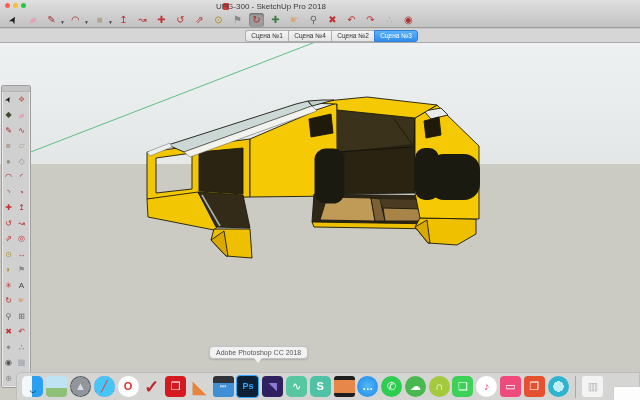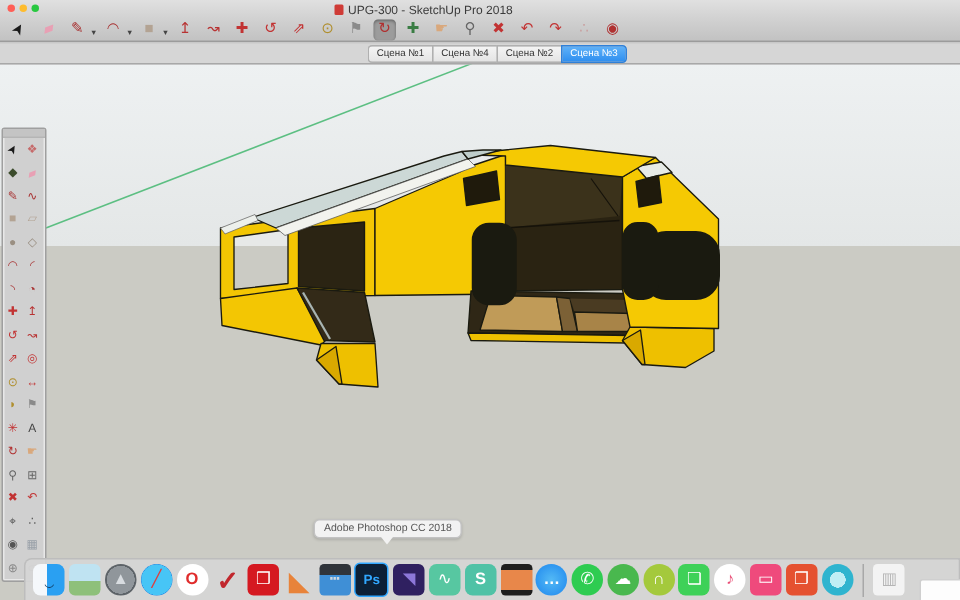--- a/index.html
+++ b/index.html
@@ -3,21 +3,21 @@
 <meta charset="utf-8">
 <style>
   html,body{margin:0;padding:0;}
   body{width:640px;height:400px;position:relative;overflow:hidden;
        font-family:"Liberation Sans",sans-serif;background:#c8c8c8;
        -webkit-font-smoothing:antialiased;}
   
   #titlebar{position:absolute;left:0;top:0;width:640px;height:12px;
     background:linear-gradient(#e0e0e0,#d2d2d2);z-index:30;}
   .tlight{position:absolute;top:3px;width:5px;height:5px;border-radius:50%;}
-  #title{position:absolute;left:232px;top:2px;font-size:8px;color:#3a3a3a;white-space:nowrap;}
+  #title{position:absolute;left:216px;top:2px;font-size:8px;color:#3a3a3a;white-space:nowrap;}
   #title-icon{position:absolute;left:223px;top:3px;width:6px;height:7px;background:#cf3b36;border-radius:1px;}
   #toolbar{position:absolute;left:0;top:12px;width:640px;height:16px;
     background:linear-gradient(#d2d2d2,#c2c2c2);border-bottom:1px solid #9b9b9b;
     display:flex;align-items:center;padding-left:6px;box-sizing:border-box;z-index:30;}
   .ticon{width:15px;height:14px;display:flex;align-items:center;justify-content:center;
     font-size:10px;line-height:1;margin-right:4px;border-radius:3px;flex:none;}
   .ticon.active{background:#9c9c9c;box-shadow:inset 0 1px 2px rgba(0,0,0,.35);}
   .caret{font-size:5px;color:#444;margin:4px 3px 0 -3px;flex:none;}
   #tabbar{position:absolute;left:0;top:29px;width:640px;height:13px;background:#d6d6d6;
     border-bottom:1px solid #a8a8a8;z-index:30;}

